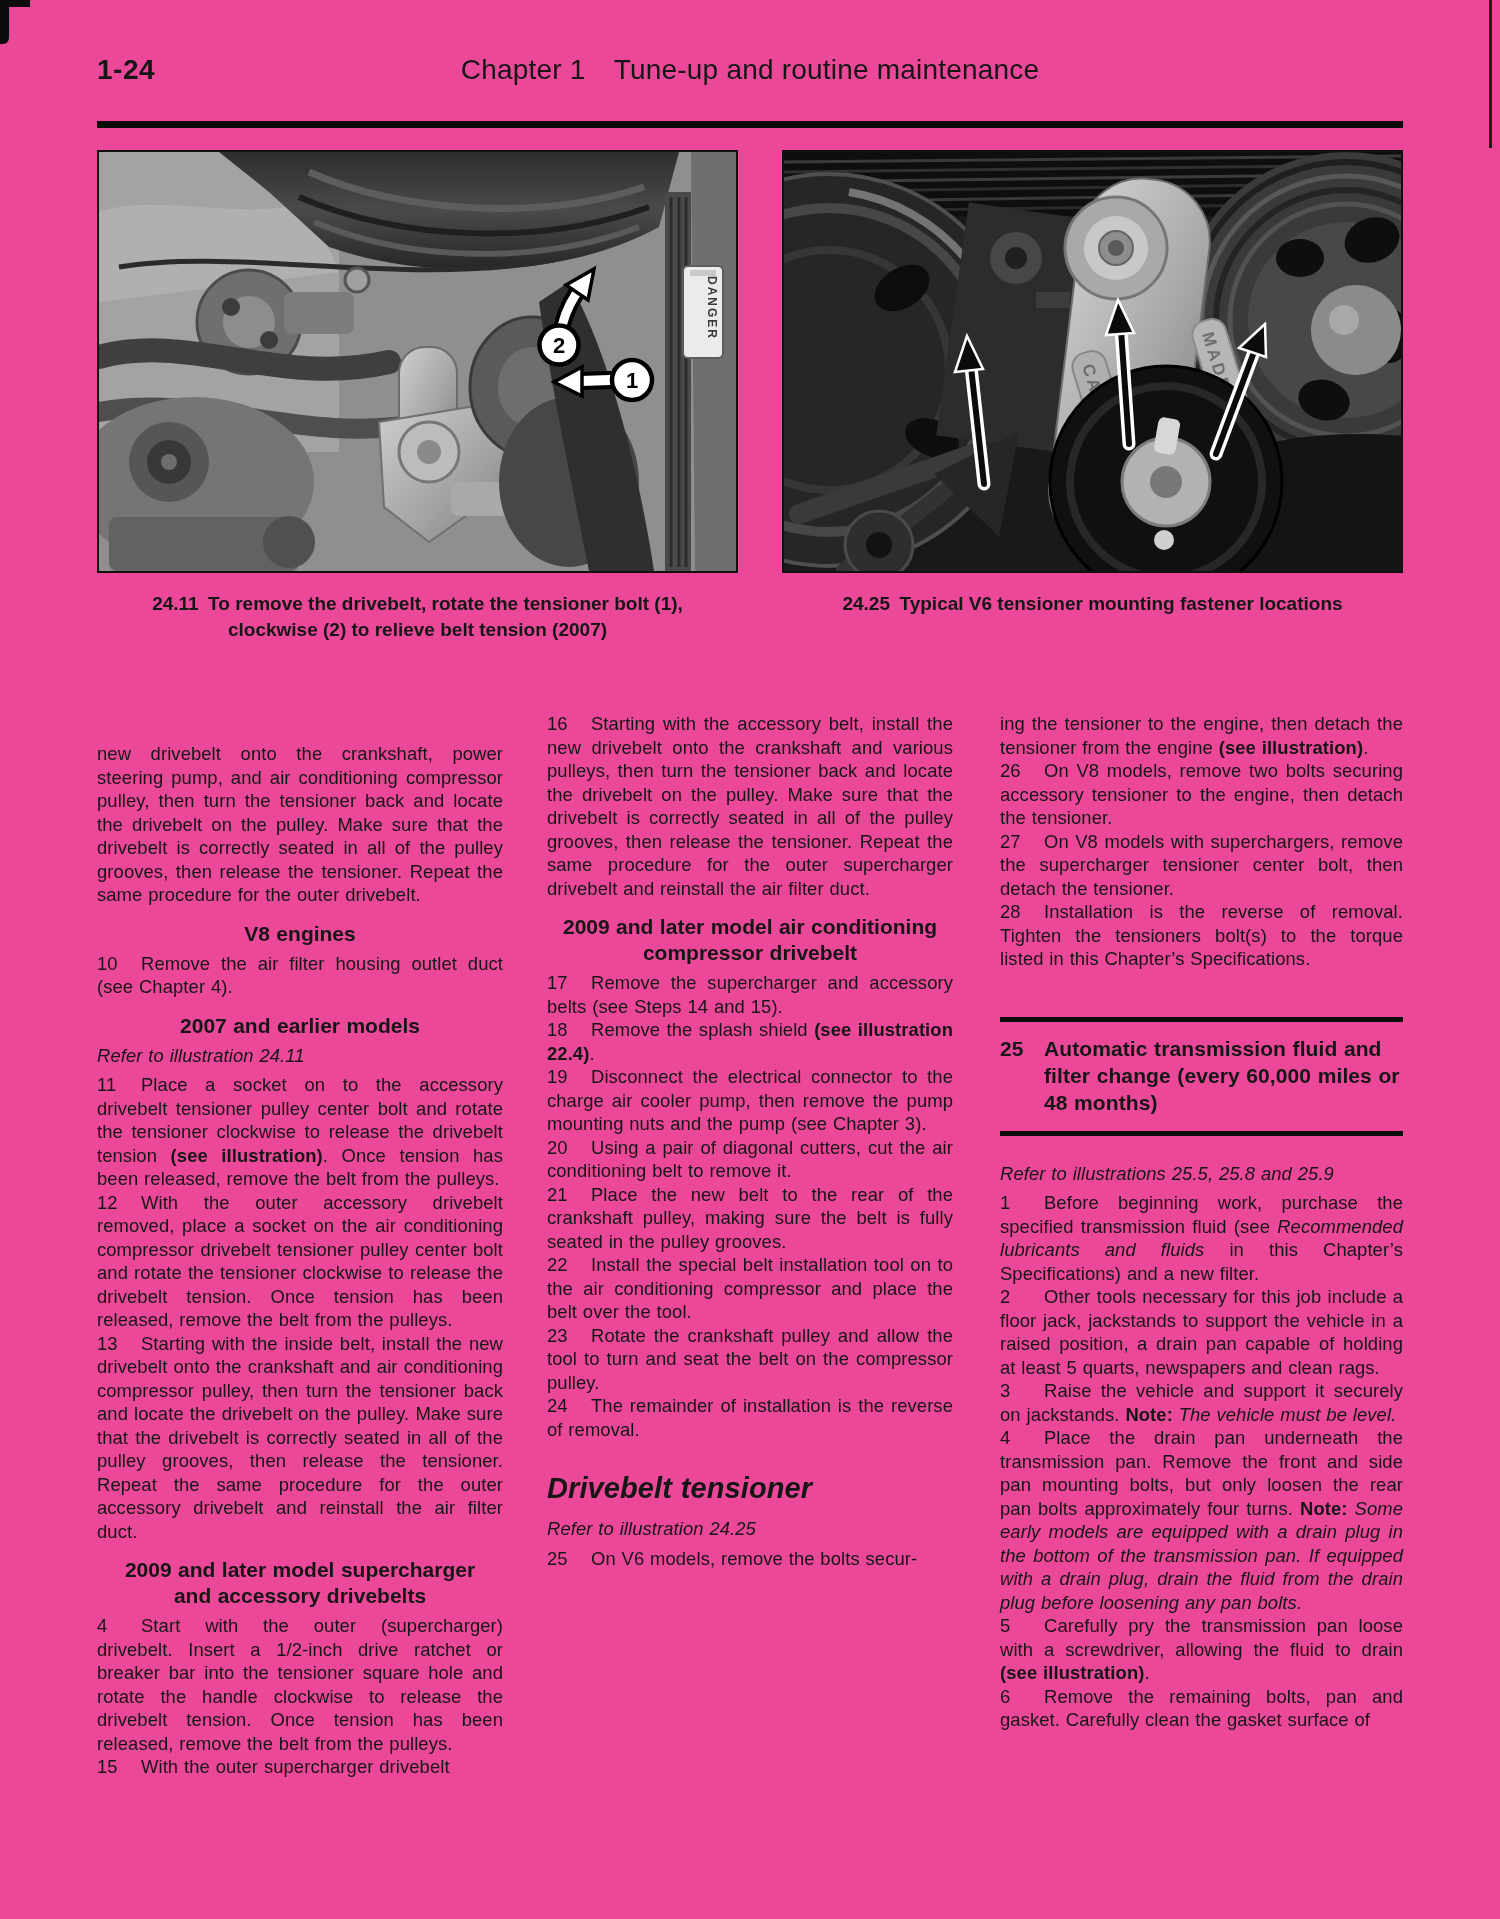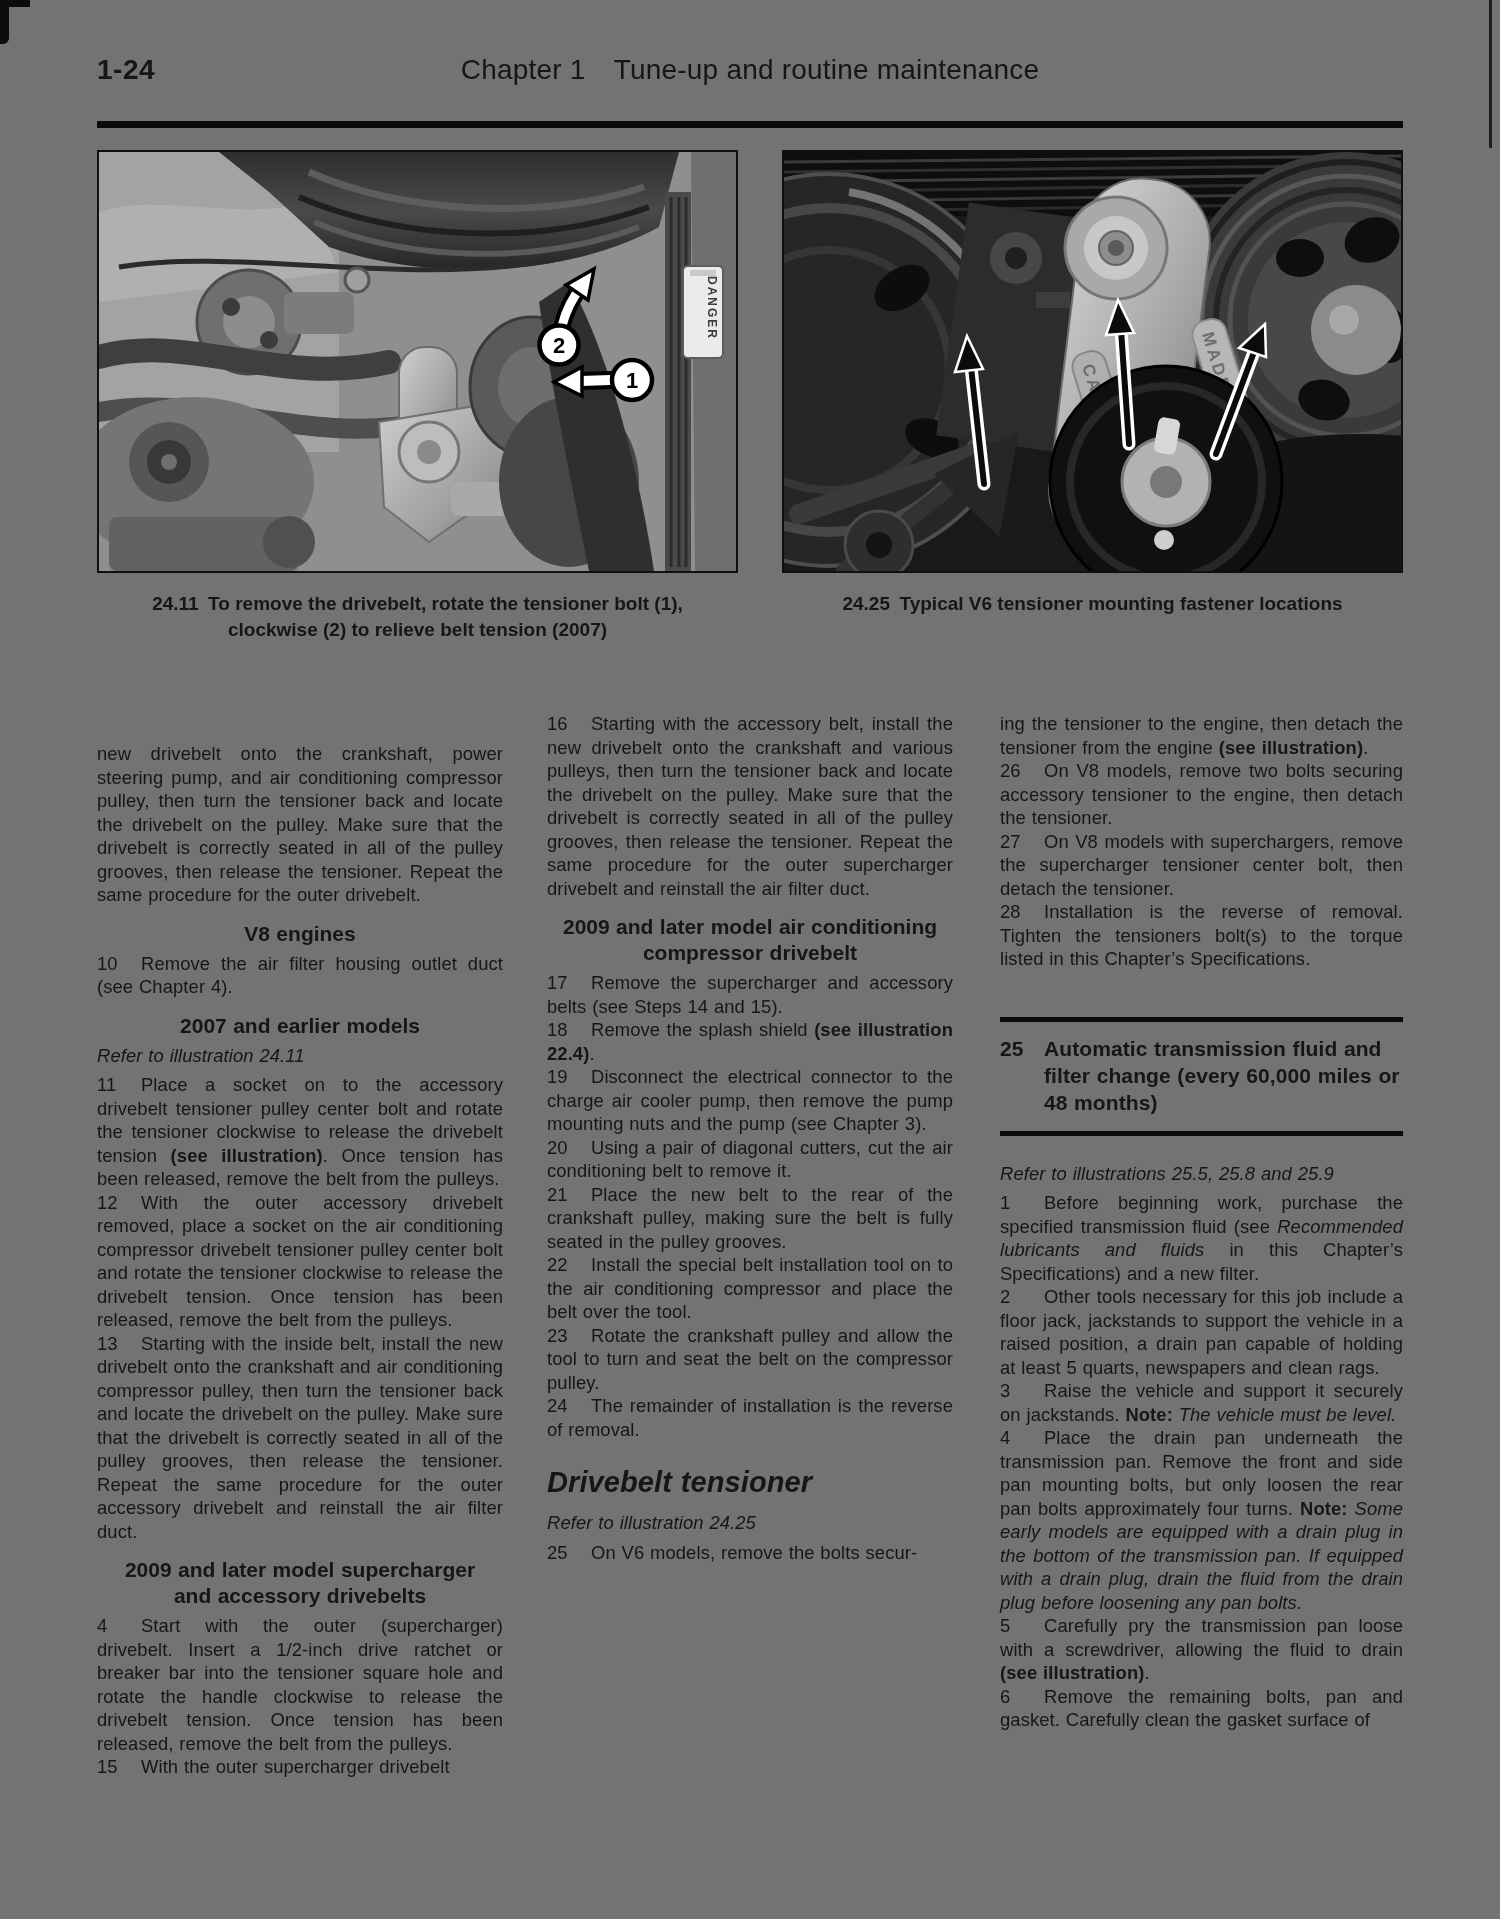--- a/index.html
+++ b/index.html
@@ -1,17 +1,17 @@
 <!DOCTYPE html>
 <html><head>
 <meta charset="utf-8">
 <title>Scanned manual page</title>
 <style>
   html,body{margin:0;padding:0;background:#e8e8e8;}
-  .page{position:relative;width:1500px;height:1919px;background:#737373;overflow:hidden;
+  .page{position:relative;width:1500px;height:1919px;background:#ec4899;overflow:hidden;
         font-family:"Liberation Sans",sans-serif;color:#161616;}
   
   .mark-tl{position:absolute;left:0;top:0;width:9px;height:44px;background:#0c0c0c;border-radius:0 0 6px 0;}
   .mark-tl2{position:absolute;left:0;top:0;width:30px;height:7px;background:#0c0c0c;}
   .mark-tr{position:absolute;left:1489px;top:0;width:3px;height:148px;background:#1d1d1d;}
   
   .page-num{position:absolute;left:97px;top:54px;font-size:28px;font-weight:bold;letter-spacing:.5px;}
   .chapter{position:absolute;left:97px;top:54px;width:1306px;text-align:center;font-size:28px;font-weight:normal;letter-spacing:.2px;}
   .header-rule{position:absolute;left:97px;top:121px;width:1306px;height:7px;background:#0a0a0a;}
   
@@ -24,21 +24,21 @@
   .caption.cright{left:782px;width:621px;}
   
   .col{position:absolute;width:406px;font-size:18.4px;line-height:23.5px;text-align:justify;
        letter-spacing:.1px;word-spacing:.6px;}
   #col1{left:97px;top:742px;}
   #col2{left:547px;top:712px;}
   #col3{left:1000px;top:712px;width:403px;}
   .col p{margin:0;}
   .col p.ref{font-style:italic;text-align:left;margin:2px 0 6px;}
   .col h2{font-size:21px;line-height:26px;margin:14px 8px 5px;text-align:center;letter-spacing:0;}
-  .col p.h1i{font-size:29px;line-height:34px;font-weight:bold;font-style:italic;margin:24px 0 12px;text-align:left;}
+  .col p.h1i{font-size:29px;line-height:34px;font-weight:bold;font-style:italic;margin:30px 0 12px;text-align:left;}
   .num{display:inline-block;min-width:44px;}
   .b{font-weight:bold;}
   .i{font-style:italic;}
   .section{margin:46px 0 26px;border-top:5px solid #0c0c0c;border-bottom:5px solid #0c0c0c;
            padding:13px 0 15px;display:flex;font-weight:bold;font-size:21px;line-height:27px;text-align:left;}
   .sec-num{width:44px;flex:none;}
   .sec-title{flex:1;}
   svg text{font-family:"Liberation Sans",sans-serif;}
 </style>
 </head>

